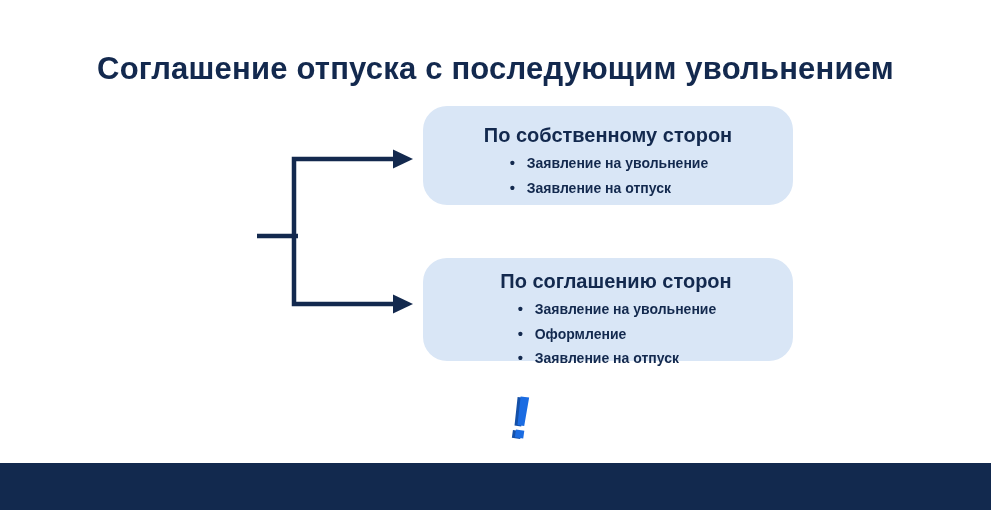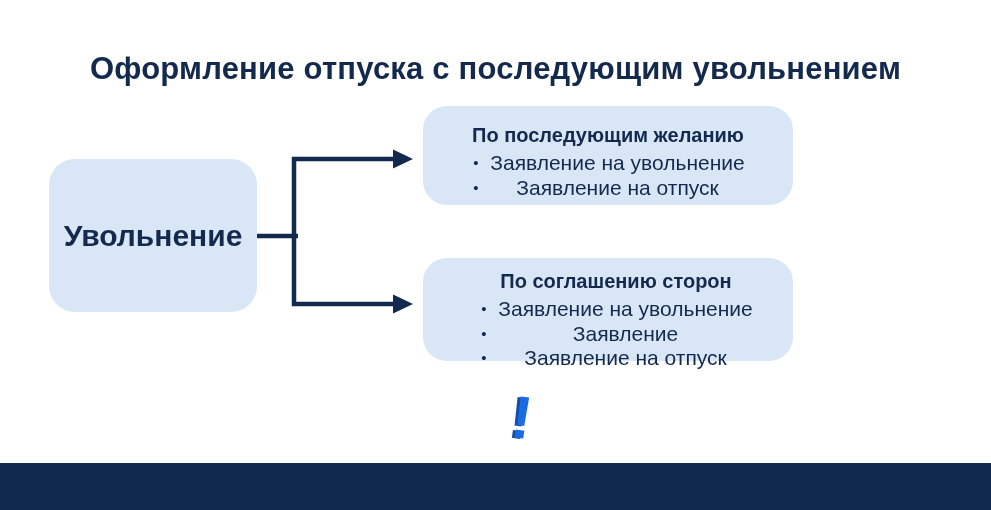--- a/index.html
+++ b/index.html
@@ -66,25 +66,25 @@
     color: #13294e;
   }
   .branch-list {
     list-style: none;
     width: fit-content;
     margin: 4px auto 0;
   }
   .branch-list li {
     position: relative;
     padding-left: 19px;
-    font-size: 21px;
-    font-weight: 400;
+    font-size: 14px;
+    font-weight: 700;
     line-height: 24.5px;
     color: #13294e;
-    text-align: center;
+    text-align: left;
   }
   .branch-list li::before {
     content: "•";
     position: absolute;
     left: 2px;
     top: 0;
     font-size: 15px;
   }
   .note {
     position: absolute;
@@ -119,46 +119,43 @@
     width: 100%;
     height: 47px;
     background: #12294e;
   }
 </style>
 </head>
 <body>
 
 <div class="page">
 
-  <div class="title">Оформление отпуска с последующим увольнением</div>
+  <div class="title">Соглашение отпуска с последующим увольнением</div>
 
-  <div class="root-box">
-    <span class="root-label">Увольнение</span>
-  </div>
 
   <svg class="connector-svg" viewBox="0 0 991 510" xmlns="http://www.w3.org/2000/svg">
     <path d="M257 236 H298" stroke="#13294e" stroke-width="4.5" fill="none"></path>
     <path d="M396 159 H294 V304 H396" stroke="#13294e" stroke-width="4.5" fill="none"></path>
     <polygon points="393,149.5 413,159 393,168.5" fill="#13294e"></polygon>
     <polygon points="393,294.5 413,304 393,313.5" fill="#13294e"></polygon>
   </svg>
 
   <div class="branch-box first">
-    <div class="branch-header">По последующим желанию</div>
+    <div class="branch-header">По собственному сторон</div>
     <ul class="branch-list">
       <li>Заявление на увольнение</li>
       <li>Заявление на отпуск</li>
     </ul>
   </div>
 
   <div class="branch-box second">
     <div class="branch-header">По соглашению сторон</div>
     <ul class="branch-list">
       <li>Заявление на увольнение</li>
-      <li>Заявление</li>
+      <li>Оформление</li>
       <li>Заявление на отпуск</li>
     </ul>
   </div>
 
   <div class="note">
     <span class="note-inner">
       <span class="excl">!</span>
     </span>
   </div>
 

